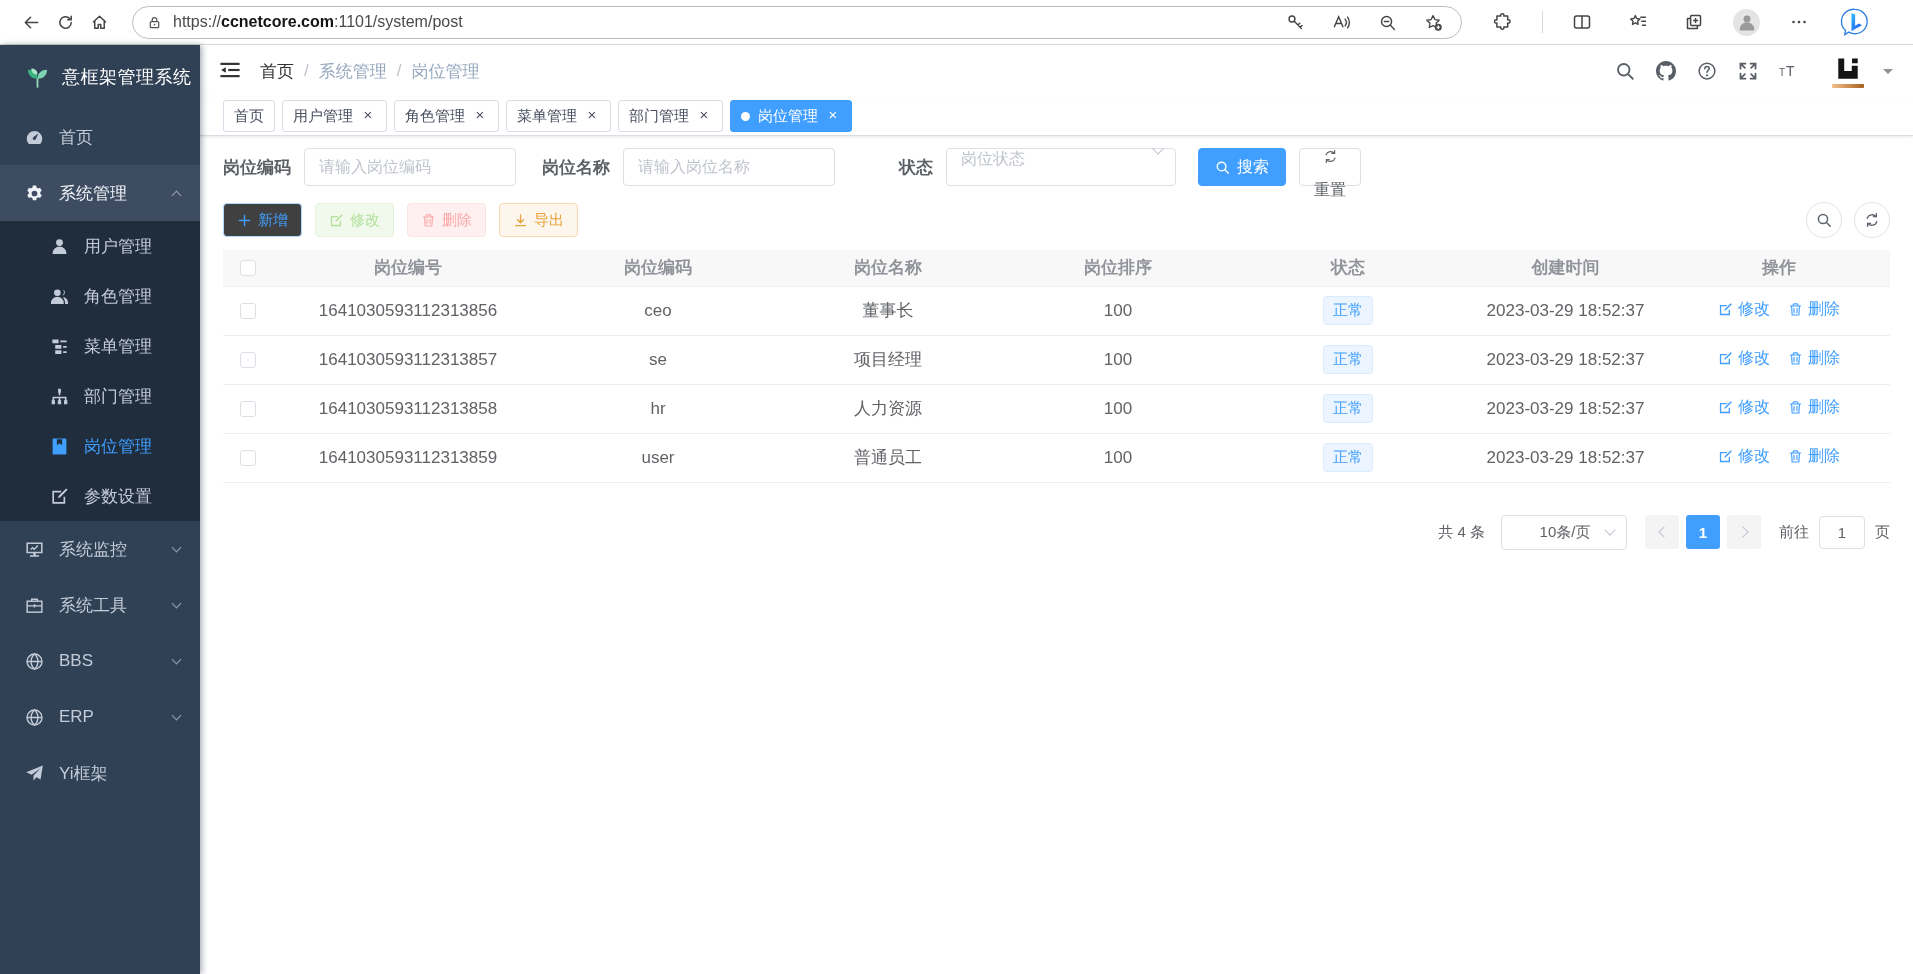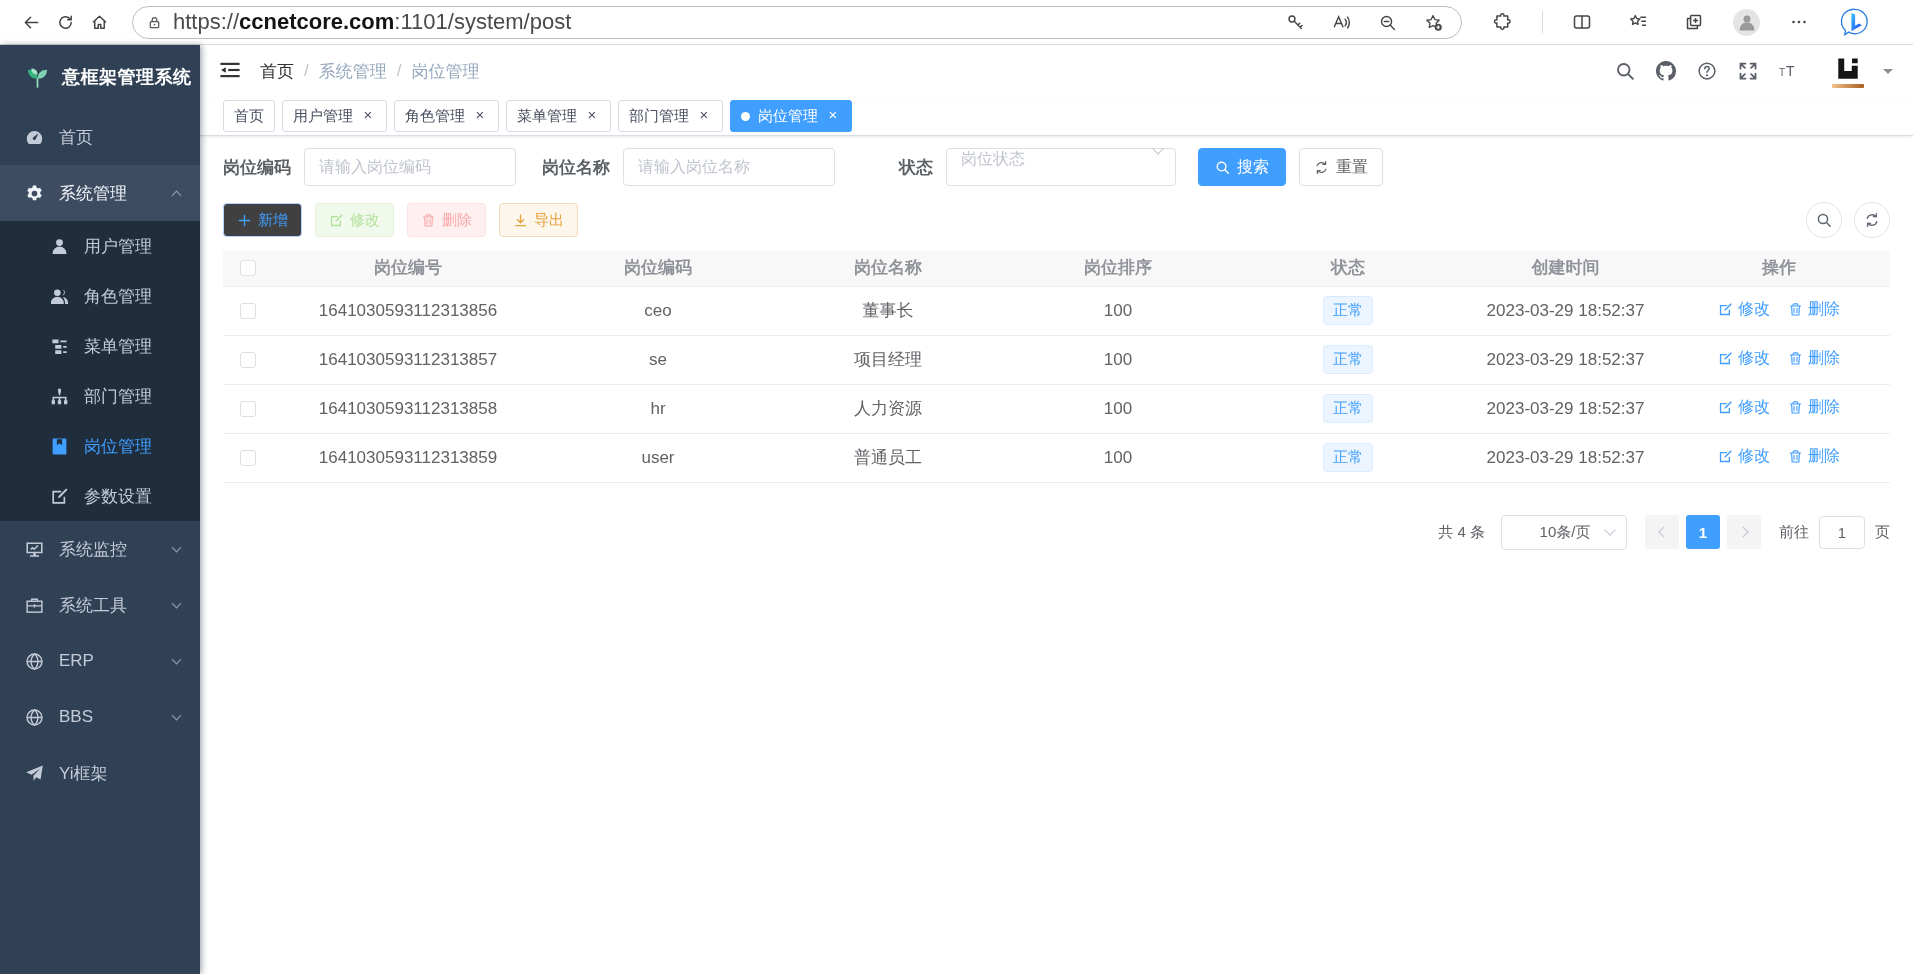--- a/index.html
+++ b/index.html
@@ -7,37 +7,37 @@
   body { font-family:"Liberation Sans","DejaVu Sans",sans-serif; background:#fff; }
   svg { display:block; }
 
   
   .chrome { height:45px; background:#fff; border-bottom:1px solid #d9d9d9; display:flex; align-items:center; padding:0 14px; }
   .nav-ic { width:34px; height:34px; border-radius:6px; display:flex; align-items:center; justify-content:center; color:#454545; cursor:pointer; flex:0 0 auto; }
   .nav-ic svg { width:19px; height:19px; }
   .url-bar { width:1330px; height:33px; margin-left:16px; border:1px solid #bdbdbd; border-radius:17px; display:flex; align-items:center; padding:0 10px 0 14px; background:#fff; }
   .url-lock { color:#555; margin-right:11px; display:flex; }
   .url-lock svg { width:15px; height:15px; }
-  .url-text { font-size:22px; color:#4a4a4a; flex:1; white-space:nowrap; overflow:hidden; }
+  .url-text { font-size:16px; color:#4a4a4a; flex:1; white-space:nowrap; overflow:hidden; }
   .url-host { font-weight:700; color:#141414; }
   .url-actions { display:flex; align-items:center; gap:22px; color:#4a4a4a; padding-right:6px; }
   .url-actions .nav-ic { width:24px; height:24px; }
   .chrome-right { display:flex; align-items:center; margin-left:24px; gap:22px; color:#3e3e3e; }
   .chrome-right svg { width:20px; height:20px; }
   .chrome-divider { width:1px; height:22px; background:#d9d9d9; }
   .avatar-circle { width:27px; height:27px; border-radius:50%; background:#e4e4e4; display:flex; align-items:center; justify-content:center; overflow:hidden; cursor:pointer; }
   .avatar-circle svg { width:24px; height:24px; }
   .bing-ic svg { width:30px; height:30px; }
 
   
   .app { display:flex; height:929px; }
   .sidebar { width:200px; background:#304156; flex-shrink:0; display:flex; flex-direction:column; box-shadow:2px 0 6px rgba(0,21,41,.35); z-index:5; }
   .logo { height:64px; display:flex; align-items:center; padding-left:24px; gap:11px; flex:0 0 auto; }
   .logo svg { width:27px; height:27px; }
-  .logo-text { color:#fff; font-size:18px; font-weight:700; letter-spacing:.5px; }
+  .logo-text { color:#fff; font-size:18px; font-weight:400; letter-spacing:.5px; }
   .menu { flex:1; overflow:hidden; }
   .menu-item { height:56px; display:flex; align-items:center; padding:0 10px 0 25px; font-size:17px; color:#c3cbd8; position:relative; cursor:pointer; }
   .menu-item.lit { background:#3d4c61; color:#f0f3f8; }
   .menu-item.sub { height:50px; background:#1f2d3d; padding-left:50px; }
   .menu-item.active { color:#409eff; }
   .mi-icon { width:19px; height:19px; margin-right:15px; display:flex; align-items:center; justify-content:center; }
   .mi-icon svg { width:19px; height:19px; }
   .mi-label { white-space:nowrap; }
   .mi-arrow { position:absolute; right:20px; width:7px; height:7px; border-right:1.6px solid #97a2b3; border-bottom:1.6px solid #97a2b3; }
   .mi-arrow.down { transform:rotate(45deg); margin-top:-4px; }
@@ -72,21 +72,21 @@
   .content { flex:1; padding:12px 23px 0; overflow:hidden; }
 
   .filter-bar { display:flex; align-items:center; margin:0 0 16px; font-size:17px; }
   .f-label { font-weight:700; color:#5c6166; margin-right:13px; white-space:nowrap; }
   .f-input { width:212px; height:38px; border:1px solid #dcdfe6; border-radius:4px; padding:0 14px; font-size:16px; color:#606266; outline:none; font-family:inherit; }
   .f-input::placeholder { color:#bfc4cc; }
   .mr-26 { margin-right:26px; } .mr-64 { margin-right:64px; }
   .f-select { width:230px; height:38px; border:1px solid #dcdfe6; border-radius:4px; display:flex; align-items:flex-start; padding:0 13px 0 14px; color:#bfc4cc; font-size:16px; cursor:pointer; background:#fff; }
   .sel-arrow { margin-left:auto; width:8px; height:8px; border-right:1.4px solid #c0c4cc; border-bottom:1.4px solid #c0c4cc; transform:rotate(45deg); margin-top:-4px; flex:0 0 auto; }
   .btn-search { height:38px; padding:0 16px; background:#409eff; border:1px solid #409eff; border-radius:4px; color:#fff; font-size:16px; display:inline-flex; align-items:center; gap:7px; margin-left:22px; cursor:pointer; font-family:inherit; }
-  .btn-reset { height:38px; padding:0 14px; background:#fff; border:1px solid #dcdfe6; border-radius:4px; color:#606266; font-size:16px; display:inline-flex; align-items:center; gap:7px; margin-left:13px; cursor:pointer; font-family:inherit; }
+  .btn-reset { height:38px; padding:0 14px; background:#fff; border:1px solid #dcdfe6; border-radius:4px; color:#606266; font-size:16px; display:inline-flex; align-items:center; gap:16px; margin-left:13px; cursor:pointer; font-family:inherit;flex-direction:column; }
   .bi { display:flex; } .bi svg { width:15px; height:15px; }
 
   .toolbar { display:flex; align-items:center; margin-bottom:12px; }
   .tb-btn { height:34px; padding:0 13px; border-radius:4px; font-size:15px; display:inline-flex; align-items:center; gap:6px; margin-right:13px; border:1px solid; cursor:pointer; font-family:inherit; background:#fff; }
   .tb-add    { color:#409eff; background:#404040; border-color:#b3d8ff; }
   .tb-edit   { color:#b3e19d; background:#f0f9eb; border-color:#e1f3d8; cursor:not-allowed; }
   .tb-del    { color:#f9a7a7; background:#fef0f0; border-color:#fde2e2; cursor:not-allowed; }
   .tb-export { color:#e6a23c; background:#fdf6ec; border-color:#f5dab1; }
   .tool-circles { margin-left:auto; display:flex; gap:12px; }
   .circle-btn { width:36px; height:36px; border-radius:50%; border:1px solid #e0e3ea; background:#fff; color:#5e6470; display:flex; align-items:center; justify-content:center; cursor:pointer; }
@@ -354,31 +354,31 @@
           <span class="mi-label">系统工具</span>
           <i class="mi-arrow down"></i>
         </div>
         <div class="menu-item">
           <span class="mi-icon">
             <svg viewBox="0 0 16 16" fill="none" stroke="currentColor" stroke-width="1.2">
               <circle cx="8" cy="8" r="6.3"></circle>
               <path d="M1.7 8h12.6M8 1.7c1.9 1.7 2.9 3.9 2.9 6.3S9.9 12.6 8 14.3C6.1 12.6 5.1 10.4 5.1 8S6.1 3.4 8 1.7z"></path>
             </svg>
           </span>
-          <span class="mi-label">ERP</span>
+          <span class="mi-label">BBS</span>
           <i class="mi-arrow down"></i>
         </div>
         <div class="menu-item">
           <span class="mi-icon">
             <svg viewBox="0 0 16 16" fill="none" stroke="currentColor" stroke-width="1.2">
               <circle cx="8" cy="8" r="6.3"></circle>
               <path d="M1.7 8h12.6M8 1.7c1.9 1.7 2.9 3.9 2.9 6.3S9.9 12.6 8 14.3C6.1 12.6 5.1 10.4 5.1 8S6.1 3.4 8 1.7z"></path>
             </svg>
           </span>
-          <span class="mi-label">BBS</span>
+          <span class="mi-label">ERP</span>
           <i class="mi-arrow down"></i>
         </div>
         <div class="menu-item">
           <span class="mi-icon">
             <svg viewBox="0 0 16 16" fill="currentColor">
               <path d="M15 1.2 1 6.9l4.6 2.1L13 3.6 7.1 9.9l.1 4.1 2.3-2.9 3.6 2z"></path>
             </svg>
           </span>
           <span class="mi-label">Yi框架</span>
         </div>

